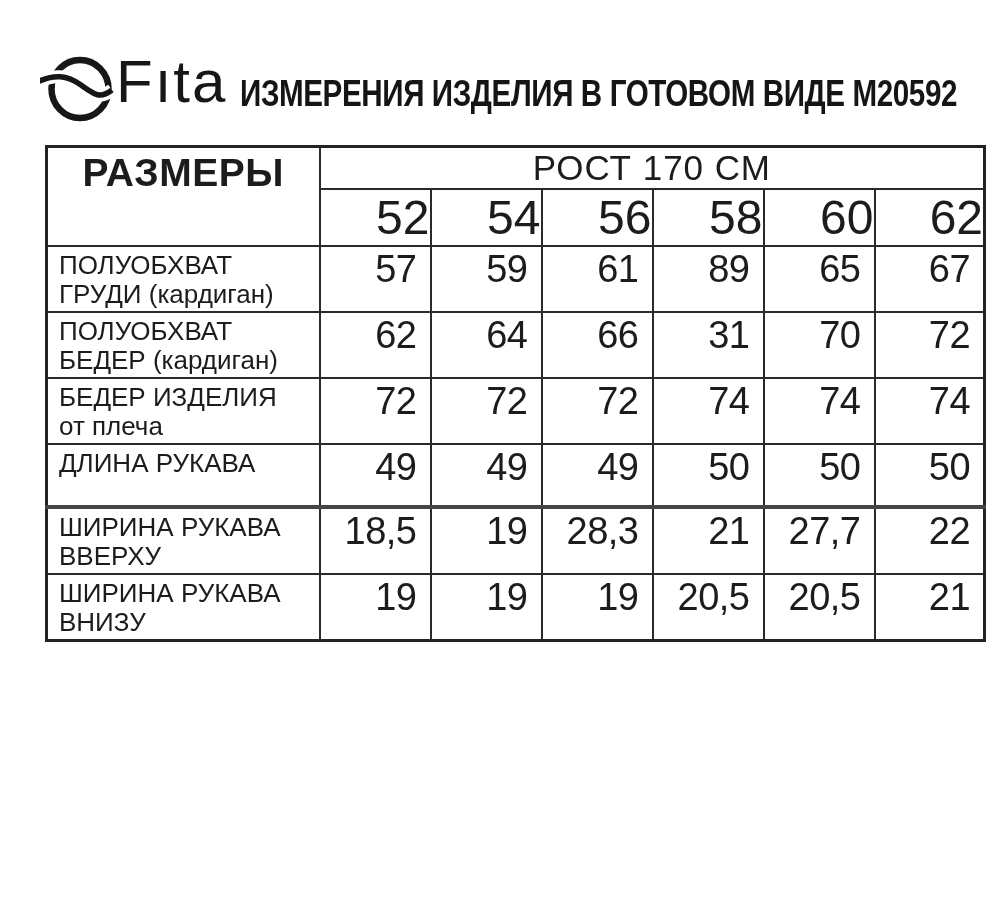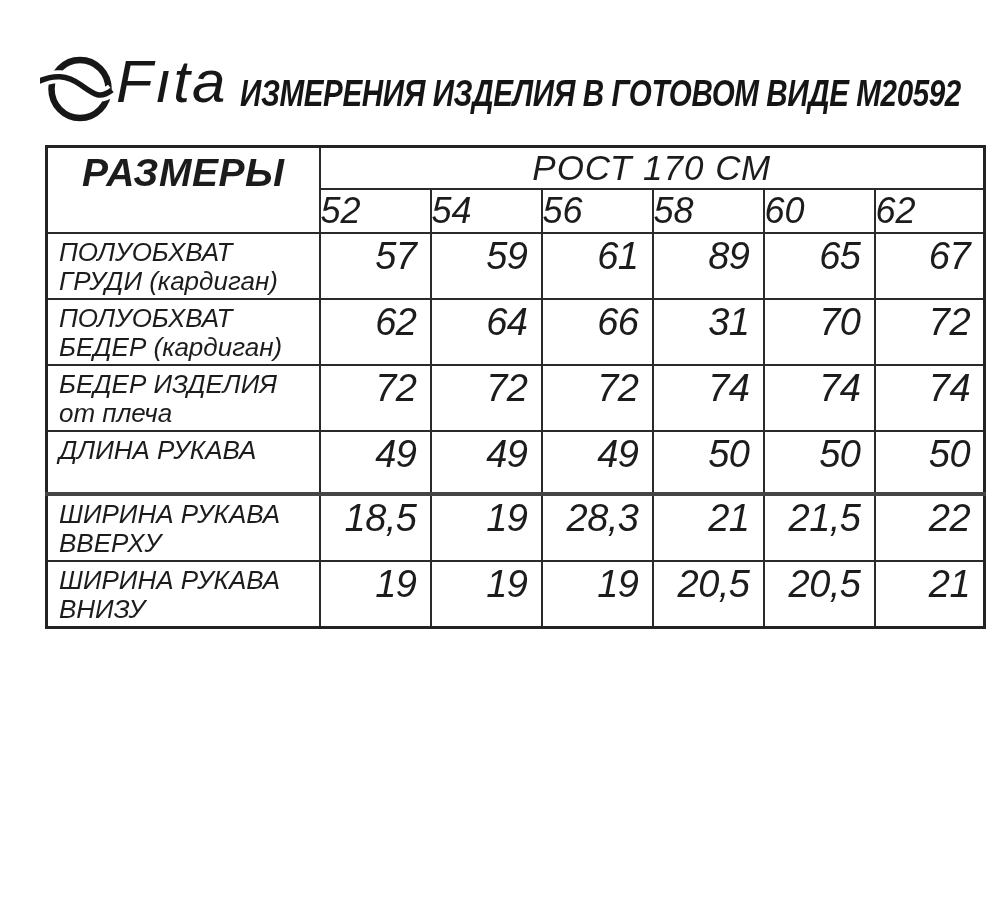--- a/index.html
+++ b/index.html
@@ -3,21 +3,20 @@
 <meta charset="utf-8">
 <style>
   html,body{margin:0;padding:0;background:#ffffff;}
   .page{
     position:relative;
     width:1000px;height:917px;
     background:#ffffff;
     font-family:"Liberation Sans","DejaVu Sans",sans-serif;
     color:#1c1c1c;
     overflow:hidden;
-    font-style:italic;
   }
   
   .brand-row{position:absolute;top:48px;left:40px;right:10px;height:86px;}
   .logo{position:absolute;left:0;top:0;width:190px;height:80px;}
   .logo svg{position:absolute;left:0;top:4px;}
   .logo-text{
     position:absolute;left:76px;top:2px;
     font-size:60px;font-weight:300;letter-spacing:2px;
     color:#171717;line-height:64px;
   }
@@ -47,22 +46,22 @@
   th.corner{
     vertical-align:top;text-align:center;
     font-size:39px;font-weight:700;letter-spacing:0.5px;
     padding-top:3px;
   }
   th.group{
     vertical-align:middle;
     font-size:35px;font-weight:400;letter-spacing:1px;
   }
   th.size{
-    vertical-align:middle;text-align:left;
-    font-size:36px;font-weight:400;
+    vertical-align:middle;text-align:right;
+    font-size:48px;font-weight:400;
   }
   td.label{
     vertical-align:top;text-align:left;
     font-size:26px;line-height:29px;font-weight:400;
     padding:4px 4px 2px 11px;
     white-space:pre-line;
     margin-left:22px;
   }
   td.val{
     vertical-align:top;text-align:right;
@@ -156,21 +155,21 @@
         <td class="val">50</td>
       </tr>
 
       <tr class="r5 thick">
         <td class="label">ШИРИНА РУКАВА
 ВВЕРХУ</td>
         <td class="val">18,5</td>
         <td class="val">19</td>
         <td class="val">28,3</td>
         <td class="val">21</td>
-        <td class="val">21,5</td>
+        <td class="val">27,7</td>
         <td class="val">22</td>
       </tr>
 
       <tr class="r6">
         <td class="label">ШИРИНА РУКАВА
 ВНИЗУ</td>
         <td class="val">19</td>
         <td class="val">19</td>
         <td class="val">19</td>
         <td class="val">20,5</td>

